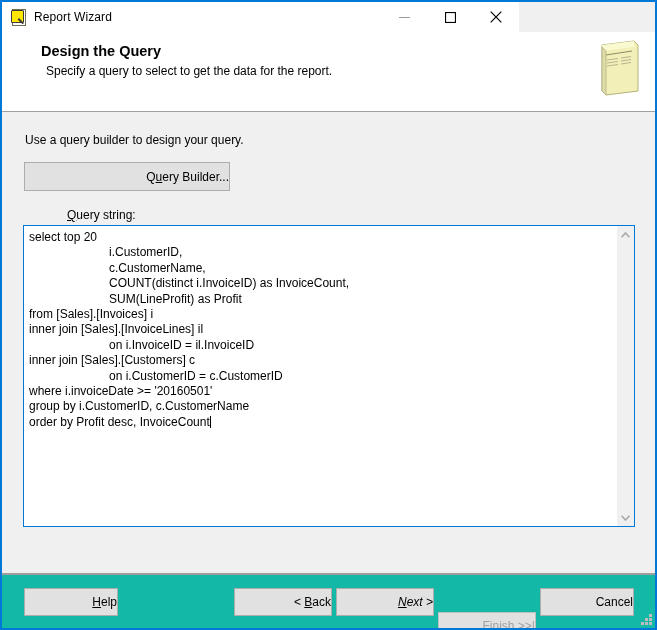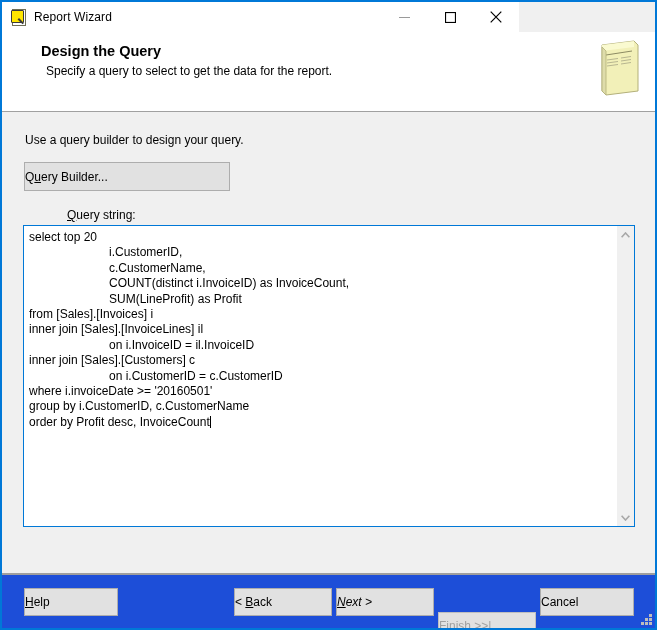--- a/index.html
+++ b/index.html
@@ -146,21 +146,21 @@
 
   .btn {
     box-sizing: border-box;
     background: #e1e1e1;
     border: 1px solid #adadad;
     font-family: "Liberation Sans", sans-serif;
     font-size: 12px;
     color: #000000;
     display: flex;
     align-items: center;
-    justify-content: flex-start;
+    justify-content: flex-end;
     padding: 0;
     cursor: default;
   }
   .btn.disabled {
     color: #a0a0a0;
     border-color: #bfbfbf;
     background: #e1e1e1;
     margin-top: 24px;
   }
 
@@ -241,21 +241,21 @@
     left: 0; top: 571px;
     width: 653px;
     height: 2px;
     background: #9e9e9e;
   }
   .footer {
     position: absolute;
     left: 0; top: 573px;
     width: 653px;
     height: 53px;
-    background: #1d4ed8;
+    background: #14b8a6;
   }
   .footer .btn {
     position: absolute;
     top: 13px;
     height: 28px;
   }
   .btn-help   { left: 22px;  width: 94px; }
   .btn-back   { left: 232px; width: 98px; }
   .btn-next   { left: 334px; width: 98px; font-style: italic; }
   .btn-finish { left: 436px; width: 98px; }

